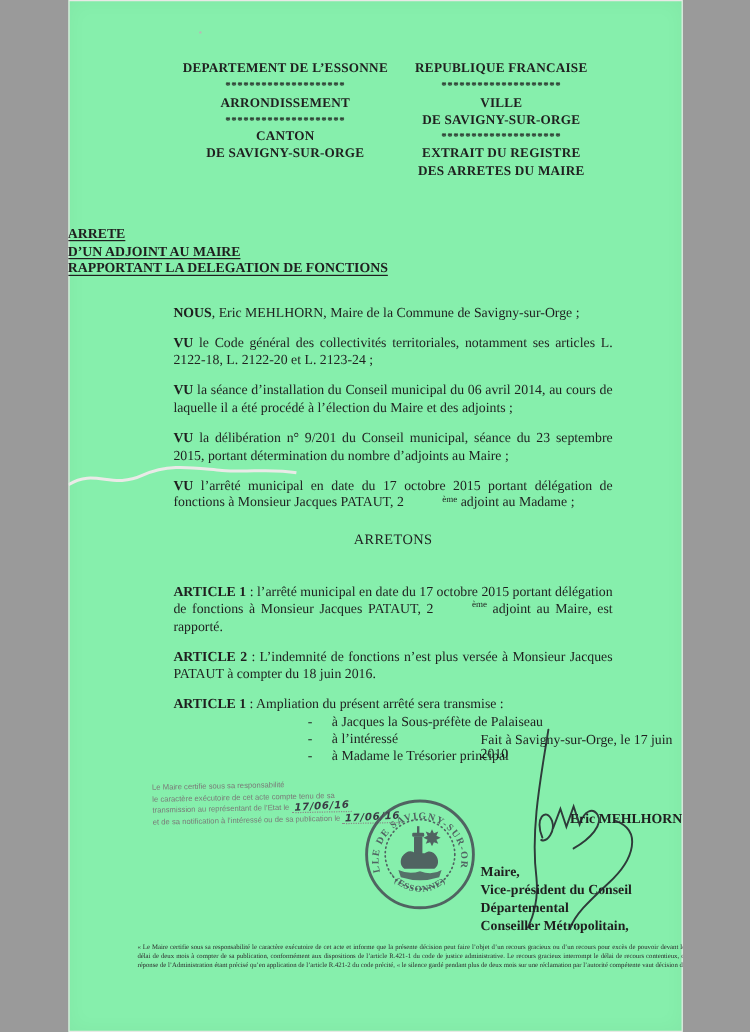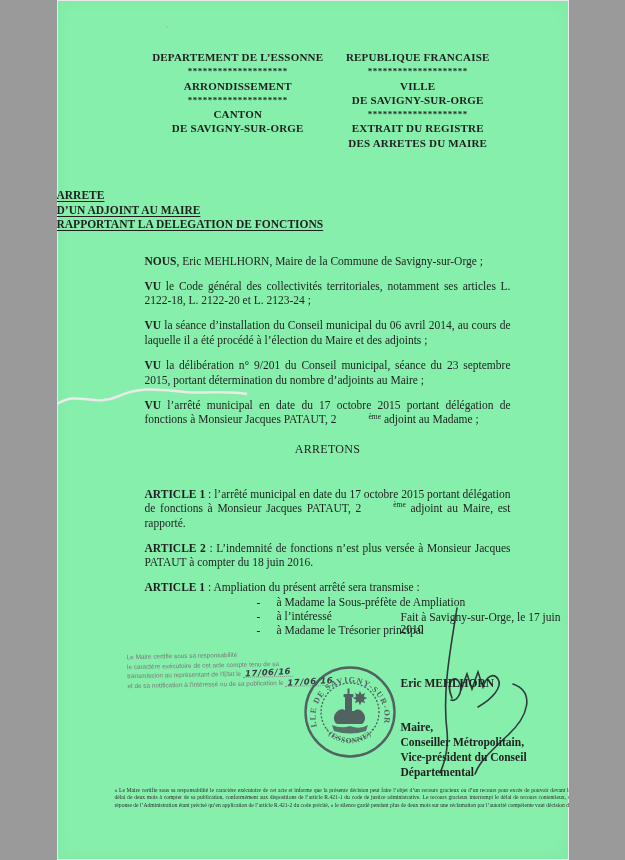--- a/index.html
+++ b/index.html
@@ -49,21 +49,21 @@
   .hand{
     display:inline-block;
     font-family:"DejaVu Sans", sans-serif;
     font-size:8.5px;color:#3a3b44;
     transform:skewX(-12deg) rotate(-2deg);
     font-weight:bold;letter-spacing:.5px;
   }
   .dotline{border-bottom:1px dotted #8a8a88;padding:0 2px;}
   .seal-wrap{position:absolute;left:245px;top:664px;width:96px;height:96px;opacity:.85;}
   .sig-block{position:absolute;left:344px;top:676px;font-weight:bold;font-size:11.5px;line-height:15px;}
-  .sig-name{margin-bottom:29px;}
+  .sig-name{margin-bottom:29px;text-align:right;}
   .sig-strokes{position:absolute;left:330px;top:596px;width:170px;height:185px;pointer-events:none;}
   .crease{position:absolute;left:0;top:360px;width:210px;height:70px;}
   .footer-legal{
     position:absolute;left:58px;top:787px;width:528px;
     font-size:5.6px;line-height:7.3px;text-align:justify;color:#2c2c2c;
   }
   .speck{position:absolute;background:#b9b9b5;border-radius:50%;}
   .speck.s1{left:109px;top:26px;width:2px;height:2px;}
   .speck.s2{left:615px;top:371px;width:2px;height:3px;}
 </style>
@@ -107,21 +107,21 @@
 
     <div class="arretons">ARRETONS</div>
 
     <p class="para"><b>ARTICLE 1</b><span> : l’arrêté municipal en date du 17 octobre 2015 portant délégation de fonctions à Monsieur Jacques PATAUT, 2</span><sup>ème</sup><span> adjoint au Maire, est rapporté.</span></p>
     <p class="para"><b>ARTICLE 2</b><span> : L’indemnité de fonctions n’est plus versée à Monsieur Jacques PATAUT à compter du 18 juin 2016.</span></p>
     <p class="para" style="margin-bottom:0;"><b>ARTICLE 1</b><span> : Ampliation du présent arrêté sera transmise :</span></p>
 
     <div class="dash-list">
       <div class="li">
           <span class="dash">-</span>
-          <span>à Madame la Sous-préfète de Ampliation</span>
+          <span>à Jacques la Sous-préfète de Palaiseau</span>
         </div>
       <div class="li">
           <span class="dash">-</span>
           <span>à l’intéressé</span>
         </div>
       <div class="li">
           <span class="dash">-</span>
           <span>à Madame le Trésorier principal</span>
         </div>
     </div>
@@ -161,22 +161,22 @@
         <rect x="45.5" y="24.5" width="2" height="6"></rect>
         <path d="M33,50 c3,-5 8,-6 11,-3 l8,0 c4,-3 8,-1 10,3 c2,4 1,8 -2,10 l-25,0 c-3,-2 -4,-6 -2,-10 z"></path>
         <path d="M30,61 q9,4 18,1 q10,4 18,-1 l-2,6 q-16,5 -32,0 z" opacity="0.9"></path>
       </g>
     </svg>
   </div>
 
   <div class="sig-block">
     <div class="sig-name">Eric MEHLHORN</div>
     <div>Maire,</div>
+    <div>Vice-président du Conseil Départemental</div>
     <div>Conseiller Métropolitain,</div>
-    <div>Vice-président du Conseil Départemental</div>
   </div>
 
   <svg class="sig-strokes" viewBox="0 0 170 185">
     <g stroke="#23232b" stroke-width="1.6" fill="none" stroke-linecap="round" opacity="0.88">
       <path d="M70,12 C64,50 55,95 60,135 C62,155 57,168 53,177"></path>
       <path d="M65,102 C58,86 68,76 73,88 C76,97 69,106 64,104"></path>
       <path d="M74,94 l6,-16 5,15 6,-17 5,15 c4,-12 11,-14 15,-8 c5,8 -6,20 -20,28"></path>
       <path d="M126,88 C148,96 142,120 120,140 C104,155 92,166 88,178"></path>
     </g>
   </svg>

